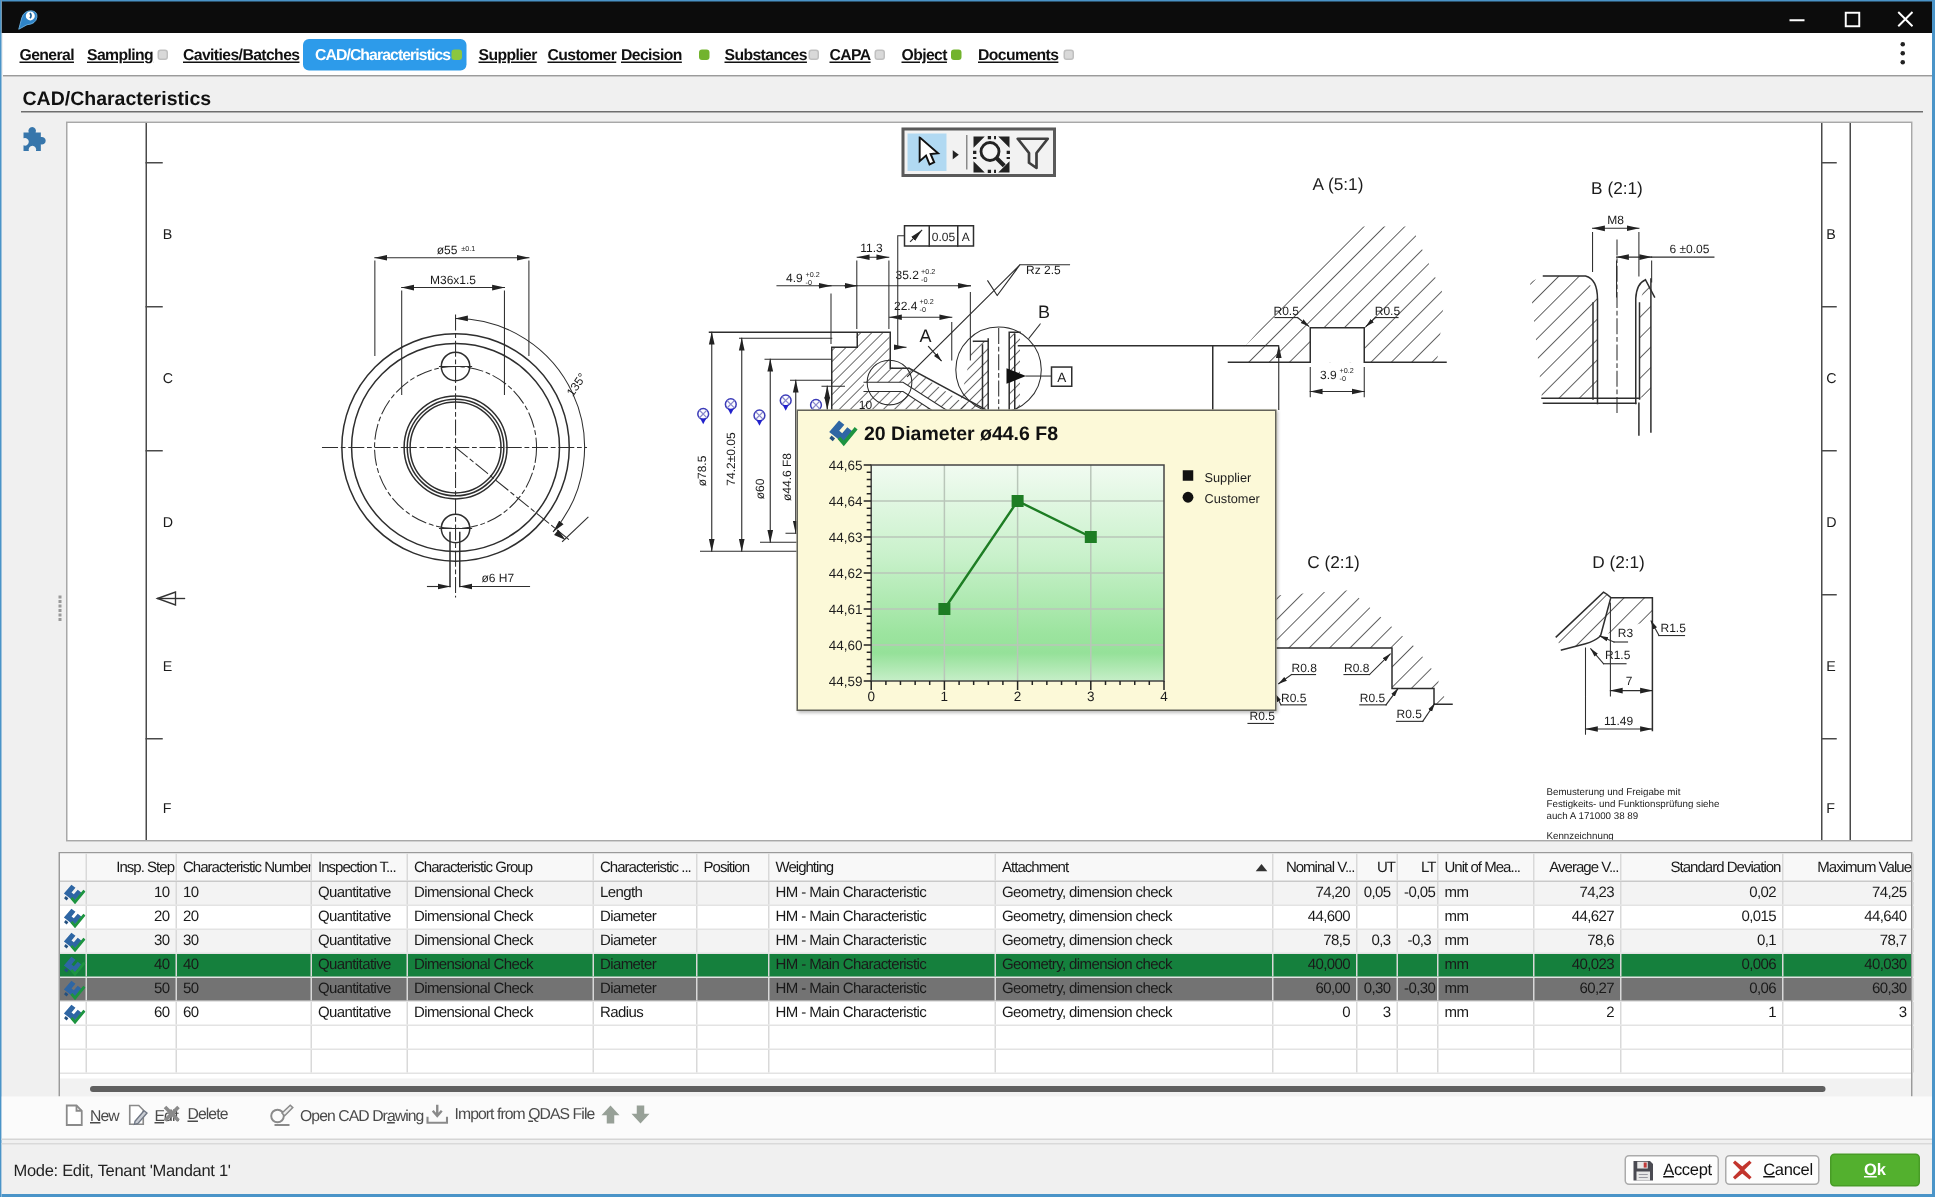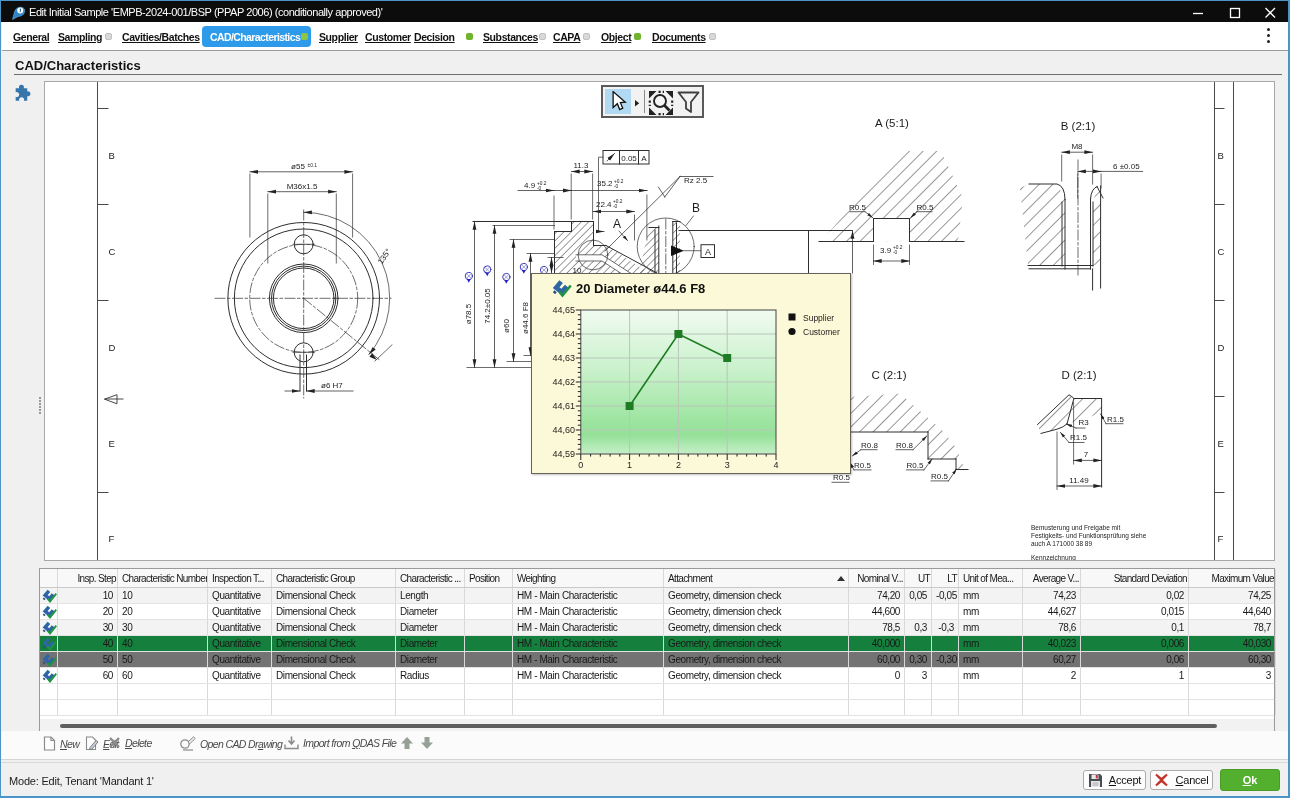--- a/index.html
+++ b/index.html
@@ -33,40 +33,39 @@
 .ptitle { position:absolute; left:44px; top:7px; font-size:13px; font-weight:bold; color:#111; }
 
 .tbl { position:absolute; left:38px; top:568px; width:1236px; height:163px; background:#fff; border:1px solid #9a9a9a; font-size:10px; letter-spacing:-0.4px; color:#191919; }
 .trow { display:flex; height:16px; border-bottom:1px solid #e3e3e3; }
 .thead { height:19px; background:#f8f8f8; border-bottom:1px solid #c9c9c9; font-size:10px; letter-spacing:-0.65px;justify-content:space-between; }
 .tc { flex:none; border-right:1px solid #d9d9d9; padding:2px 4px 0 4px; white-space:nowrap; overflow:hidden; height:100%; }
 .thead .tc { padding-top:3.5px; padding-right:1px; }
 .num { text-align:right; }
 .hsb { position:absolute; left:0px; top:150px; width:1234px; height:13px; background:#f2f2f2; }
 .hsb i { position:absolute; left:20px; top:5px; width:1157px; height:4px; background:#5f5f5f; border-radius:2px; }
-.btnbar { position:absolute; left:38px; top:732px; width:1236px; height:24px; color:#4a4a4a; font-size:10.5px; letter-spacing:-0.62px;font-style:italic; }
+.btnbar { position:absolute; left:38px; top:732px; width:1236px; height:24px; color:#4a4a4a; font-size:10.5px; letter-spacing:-0.62px; }
 .btnband { position:absolute; left:0; top:731px; width:1290px; height:29px; background:#fbfbfb; border-bottom:1px solid #d5d5d5; }
 .bitem { position:absolute; top:4px; display:flex; align-items:center; }
 .bitem span { margin-left:4px; }
 .footer { position:absolute; left:0; top:762px; width:1290px; height:34px; background:#f0f0f0; border-top:1px solid #d9d9d9; }
 .fmode { position:absolute; left:8px; top:12px; font-size:11px; letter-spacing:-0.2px; color:#222; }
 .fbtn { position:absolute; top:7px; height:20px; background:#fdfdfd; border:1px solid #ababab; border-radius:3px; font-size:11px; letter-spacing:-0.2px; color:#111; display:flex; align-items:center; justify-content:center; }
 .okbtn { position:absolute; left:1219px; top:6px; width:60px; height:22px; background:#53b02e; border:1px solid #489c26; border-radius:3px; color:#fff; font-weight:bold; font-size:11px; text-align:center; line-height:21px; }
 .botline { position:absolute; left:0; top:796px; width:1290px; height:2px; background:#4a94c8; }
 u { text-decoration:underline; }
 </style>
 </head>
 <body>
 <div class="titlebar">
   <svg class="ticon" width="16" height="16" viewBox="0 0 16 16">
     <path d="M1.5 14.5 L3.5 7 Q5 2 10 2.2 Q14 2.6 13.6 6.5 Q13 11 7 11.5 Z" fill="#2e84c8" stroke="#6db2e2" stroke-width="0.6"></path>
     <circle cx="9.2" cy="5.6" r="3" fill="#fff"></circle>
     <path d="M9 3.6 q1.4 1.8 0 3.6" stroke="#1a5f96" stroke-width="1.1" fill="none"></path>
   </svg>
-  <div class="ttext">Edit Initial Sample 'EMPB-2024-001/BSP (PPAP 2006) (conditionally approved)'</div>
   <svg class="wbtn" style="left:1178px" width="40" height="22">
       <line x1="14" y1="12.5" x2="24" y2="12.5" stroke="#fff" stroke-width="1.3"></line>
     </svg>
   <svg class="wbtn" style="left:1215px" width="40" height="22">
       <rect x="14.5" y="7.5" width="9" height="9" fill="none" stroke="#fff" stroke-width="1.3"></rect>
     </svg>
   <svg class="wbtn" style="left:1250px" width="40" height="22">
       <path d="M14.5 7 L24 16.5 M24 7 L14.5 16.5" stroke="#fff" stroke-width="1.3"></path>
     </svg>
 </div>

